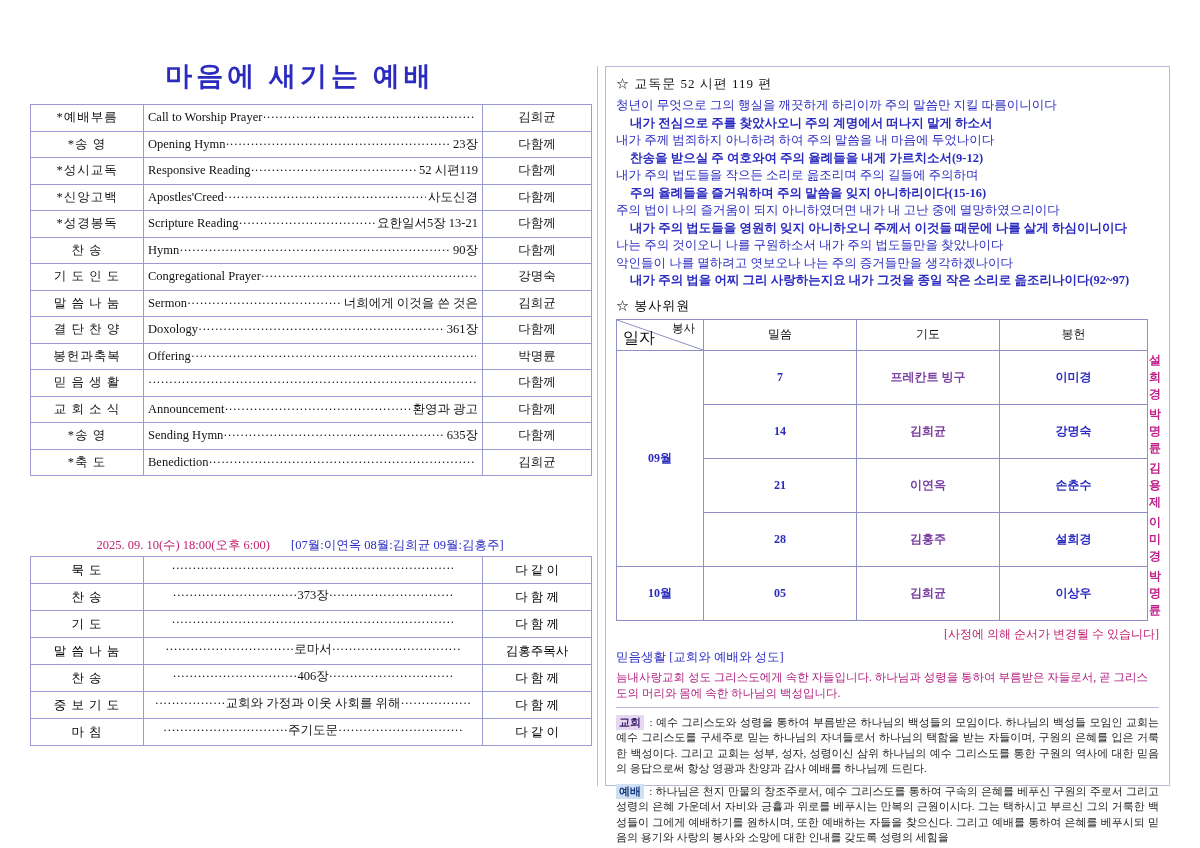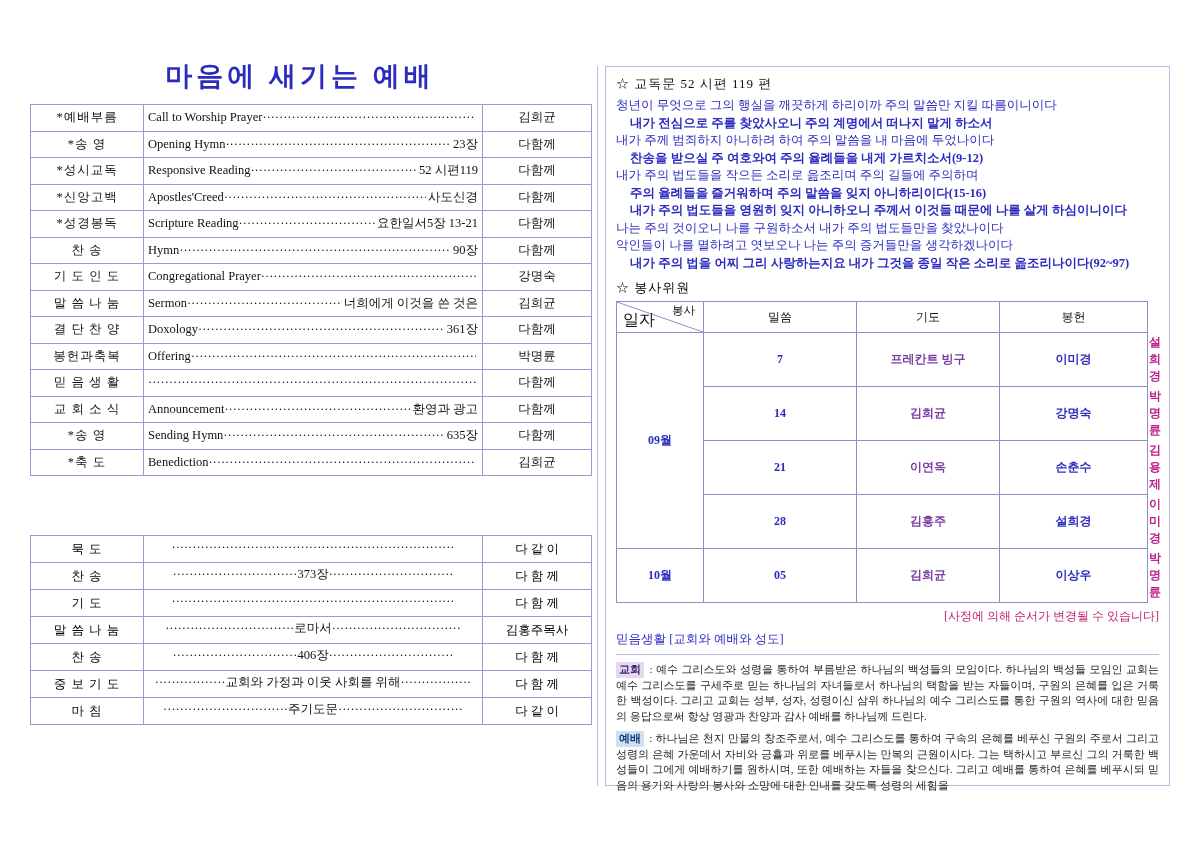--- a/index.html
+++ b/index.html
@@ -305,20 +305,24 @@
                 <span class="eng-tail"></span>
               </span>
             </td>
             <td class="col-who">김희균</td>
           </tr>
         </tbody>
     </table>
   </div>
 
   <div class="left2">
+    <div class="subtitle2">
+      <span>2025. 09. 10(수) 18:00(오후 6:00)</span>
+      <span class="bracket" style="margin-left:18px">[07월:이연옥 08월:김희균 09월:김홍주]</span>
+    </div>
     <table class="order2">
       <tbody id="order2-body">
           <tr>
             <td class="col-kor">묵    도</td>
             <td class="col-eng" style="text-align: center;"><span style="display: inline-block; width: 100%; white-space: nowrap; overflow: hidden;"><span>··································</span><span></span><span>··································</span></span></td>
             <td class="col-who">다 같 이</td>
           </tr>
           <tr>
             <td class="col-kor">찬    송</td>
             <td class="col-eng" style="text-align: center;"><span style="display: inline-block; width: 100%; white-space: nowrap; overflow: hidden;"><span>······························</span><span>373장</span><span>······························</span></span></td>
@@ -358,20 +362,21 @@
   <div class="right">
     <div class="r-inner">
       <div class="r-head">☆  교독문 52    시편 119 편</div>
       <div class="resp" id="resp-body">
           <div class="plain">청년이 무엇으로 그의 행실을 깨끗하게 하리이까 주의 말씀만 지킬 따름이니이다</div>
           <div class="even">내가 전심으로 주를 찾았사오니 주의 계명에서 떠나지 말게 하소서</div>
           <div class="plain">내가 주께 범죄하지 아니하려 하여 주의 말씀을 내 마음에 두었나이다</div>
           <div class="even">찬송을 받으실 주 여호와여 주의 율례들을 내게 가르치소서(9-12)</div>
           <div class="plain">내가 주의 법도들을 작으든 소리로 읊조리며 주의 길들에 주의하며</div>
           <div class="even">주의 율례들을 즐거워하며 주의 말씀을 잊지 아니하리이다(15-16)</div>
+          <div class="plain">주의 법이 나의 즐거움이 되지 아니하였더면 내가 내 고난 중에 멸망하였으리이다</div>
           <div class="even">내가 주의 법도들을 영원히 잊지 아니하오니 주께서 이것들 때문에 나를 살게 하심이니이다</div>
           <div class="plain">나는 주의 것이오니 나를 구원하소서 내가 주의 법도들만을 찾았나이다</div>
           <div class="plain">악인들이 나를 멸하려고 엿보오나 나는 주의 증거들만을 생각하겠나이다</div>
           <div class="even">내가 주의 법을 어찌 그리 사랑하는지요 내가 그것을 종일 작은 소리로 읊조리나이다(92~97)</div>
         </div>
 
       <div class="r-head2">☆  봉사위원</div>
 
       <table class="duty">
         <thead>
@@ -422,20 +427,21 @@
               <td class="c-purple">김희균</td>
               <td class="c-blue">이상우</td>
               <td class="c-mag">박명륜</td>
             </tr>
           </tbody>
       </table>
 
       <div class="notice">[사정에 의해 순서가 변경될 수 있습니다]</div>
 
       <div class="sec-title">믿음생활 [교회와 예배와 성도]</div>
+      <div class="sec-sub">늠내사랑교회 성도 그리스도에게 속한 자들입니다. 하나님과 성령을 통하여 부름받은 자들로서, 곧 그리스도의 머리와 몸에 속한 하나님의 백성입니다.</div>
 
       <div class="hr-line"></div>
 
       <div id="para-body">
           <div class="para"><span class="tag">교회</span><span> : 예수 그리스도와 성령을 통하여 부름받은 하나님의 백성들의 모임이다. 하나님의 백성들 모임인 교회는 예수 그리스도를 구세주로 믿는 하나님의 자녀들로서 하나님의 택함을 받는 자들이며, 구원의 은혜를 입은 거룩한 백성이다. 그리고 교회는 성부, 성자, 성령이신 삼위 하나님의 예수 그리스도를 통한 구원의 역사에 대한 믿음의 응답으로써 항상 영광과 찬양과 감사 예배를 하나님께 드린다.</span></div>
           <div class="para"><span class="tag tag-blue">예배</span><span> : 하나님은 천지 만물의 창조주로서, 예수 그리스도를 통하여 구속의 은혜를 베푸신 구원의 주로서 그리고 성령의 은혜 가운데서 자비와 긍휼과 위로를 베푸시는 만복의 근원이시다. 그는 택하시고 부르신 그의 거룩한 백성들이 그에게 예배하기를 원하시며, 또한 예배하는 자들을 찾으신다. 그리고 예배를 통하여 은혜를 베푸시되 믿음의 용기와 사랑의 봉사와 소망에 대한 인내를 갖도록 성령의 세힘을</span></div>
         </div>
     </div>
   </div>
 

